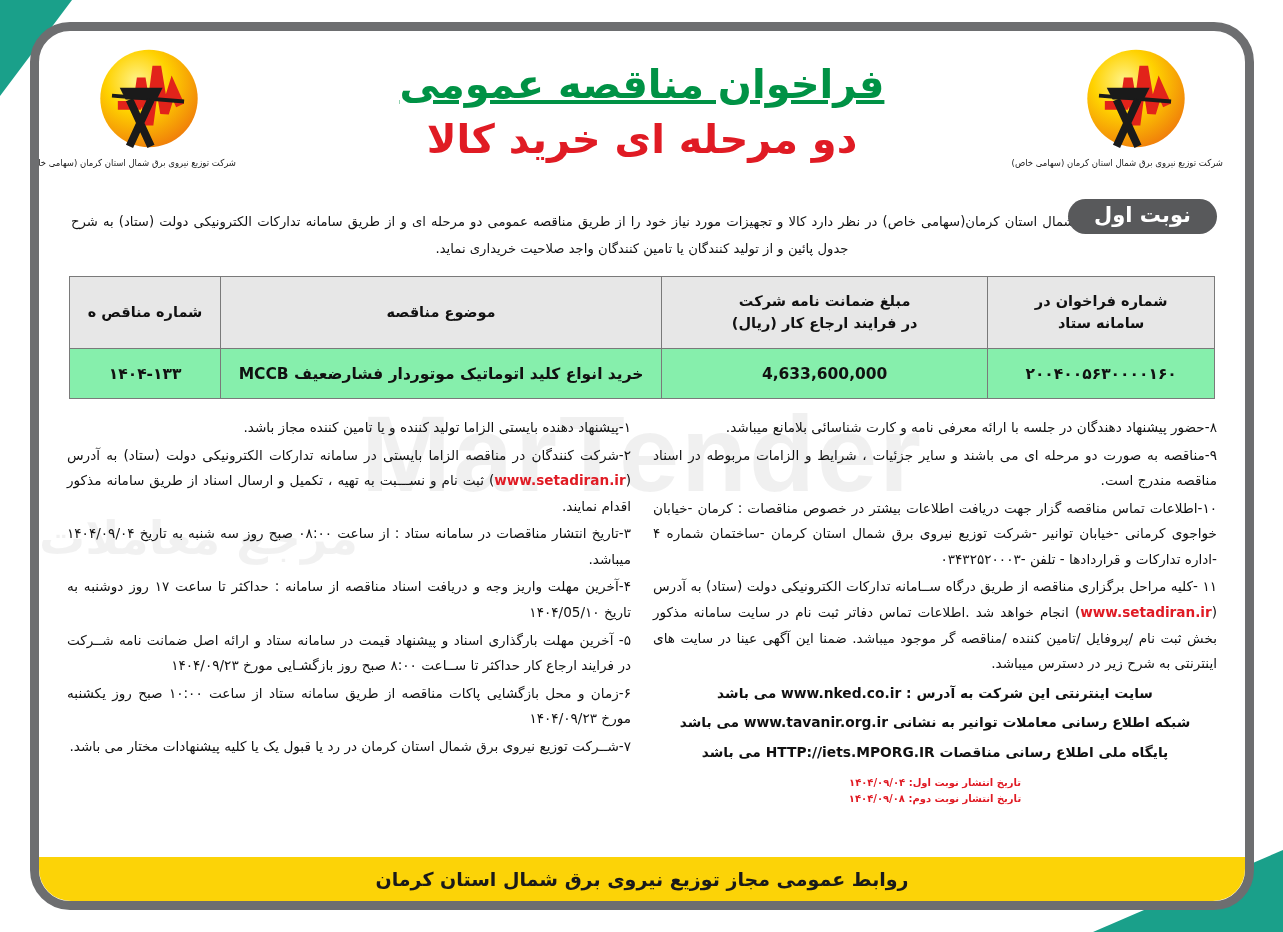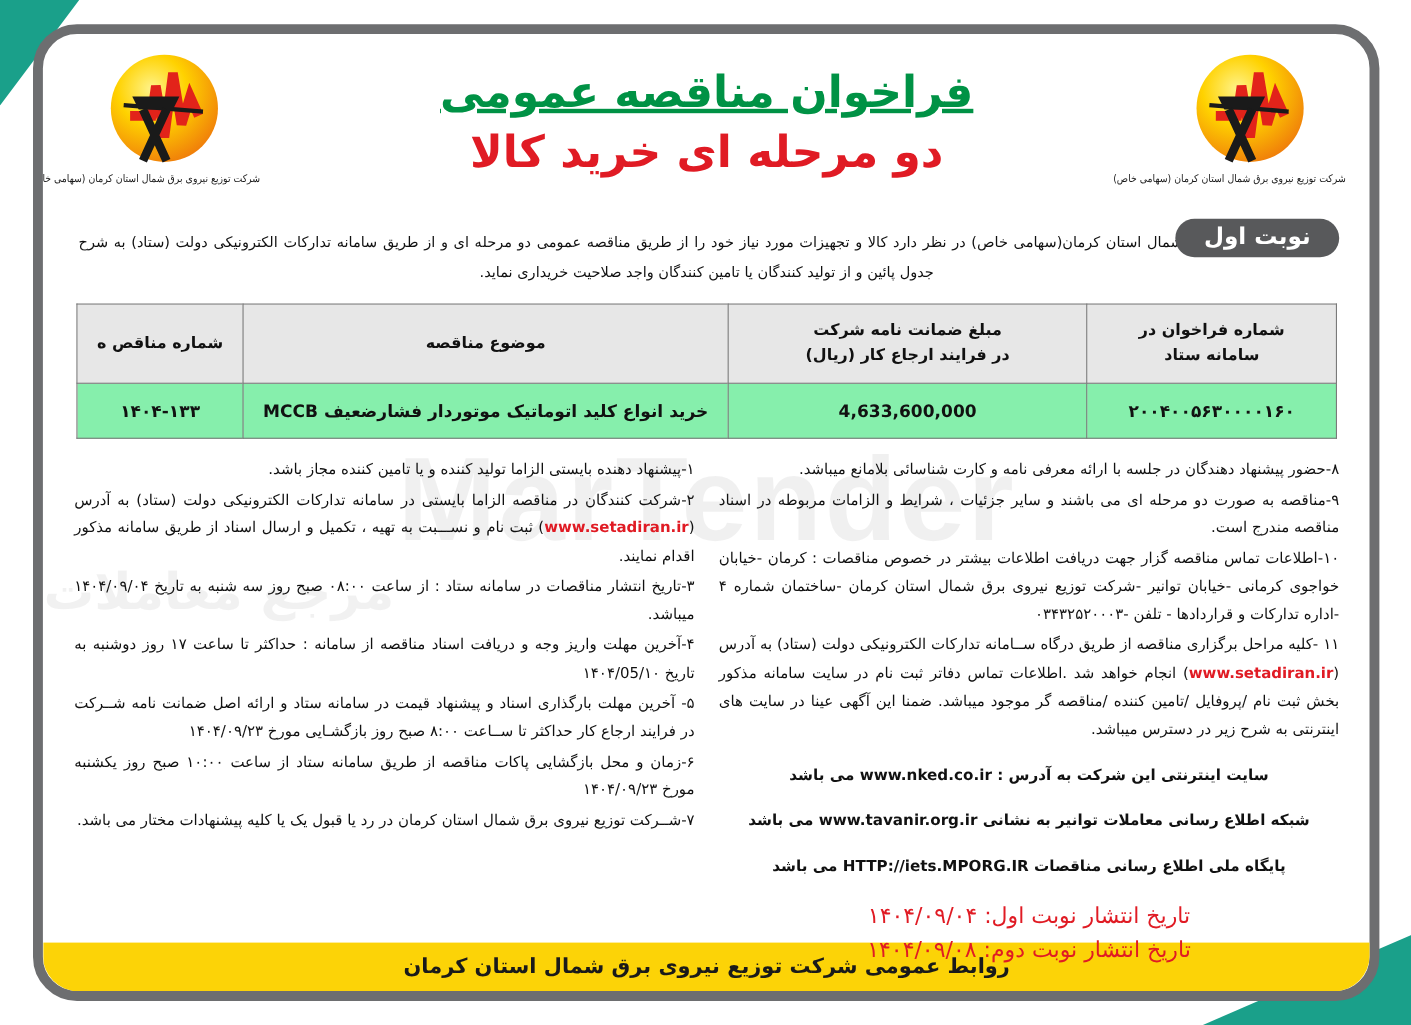--- a/index.html
+++ b/index.html
@@ -245,30 +245,30 @@
     font-weight: 600;
     direction: ltr;
     unicode-bidi: embed;
   }
   .site-lines p {
     text-align: center;
     text-align-last: center;
     font-weight: 700;
     font-size: 13.8px;
     line-height: 1.85;
-    margin: 16px;
+    margin: 4px;
   }
   .pub-dates {
     margin-top: 10px;
     text-align: center;
   }
   .pub-dates p {
     color: #e01b24;
-    font-weight: 400;
-    font-size: 20px;
+    font-weight: 700;
+    font-size: 10px;
     line-height: 1.55;
     text-align: center;
     text-align-last: center;
     margin: 0;
   }
 
   
   .footer {
     position: absolute;
     left: 0; right: 0;
@@ -405,18 +405,18 @@
           <p><span>۲-شرکت کنندگان در مناقصه الزاما بایستی در سامانه تدارکات الکترونیکی دولت (ستاد) به آدرس (</span><span class="link">www.setadiran.ir</span><span>) ثبت نام و نســـبت به تهیه ، تکمیل و ارسال اسناد از طریق سامانه مذکور اقدام نمایند.</span></p>
           <p>۳-تاریخ انتشار مناقصات در سامانه ستاد : از ساعت ۰۸:۰۰ صبح روز سه شنبه به تاریخ ۱۴۰۴/۰۹/۰۴ میباشد.</p>
           <p>۴-آخرین مهلت واریز وجه و دریافت اسناد مناقصه از سامانه : حداکثر تا ساعت ۱۷ روز دوشنبه به تاریخ ۱۴۰۴/05/۱۰</p>
           <p>۵- آخرین مهلت بارگذاری اسناد و پیشنهاد قیمت در سامانه ستاد و ارائه اصل ضمانت نامه شــرکت در فرایند ارجاع کار حداکثر تا ســاعت ۸:۰۰ صبح روز بازگشـایی مورخ ۱۴۰۴/۰۹/۲۳</p>
           <p>۶-زمان و محل بازگشایی پاکات مناقصه از طریق سامانه ستاد از ساعت ۱۰:۰۰ صبح روز یکشنبه مورخ ۱۴۰۴/۰۹/۲۳</p>
           <p>۷-شــرکت توزیع نیروی برق شمال استان کرمان در رد یا قبول یک یا کلیه پیشنهادات مختار می باشد.</p>
         </div>
       </div>
 
       <div class="footer">
-        <span>روابط عمومی شرکت توزیع نیروی برق شمال استان کرمان</span>
+        <span>روابط عمومی مجاز توزیع نیروی برق شمال استان کرمان</span>
       </div>
 
     </div>
   </div>
 </div>
 
 </body></html>

